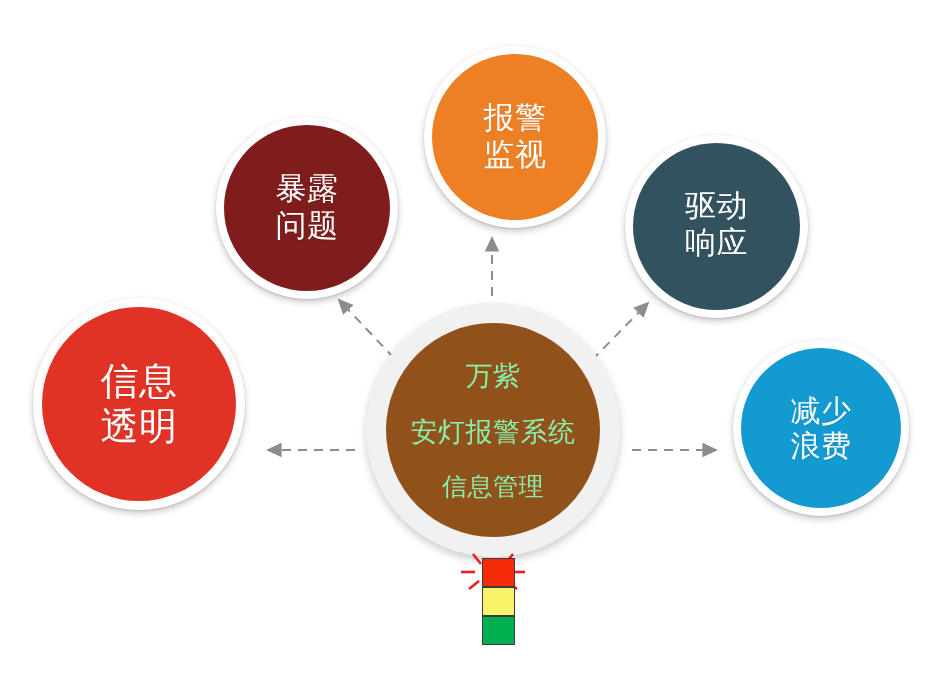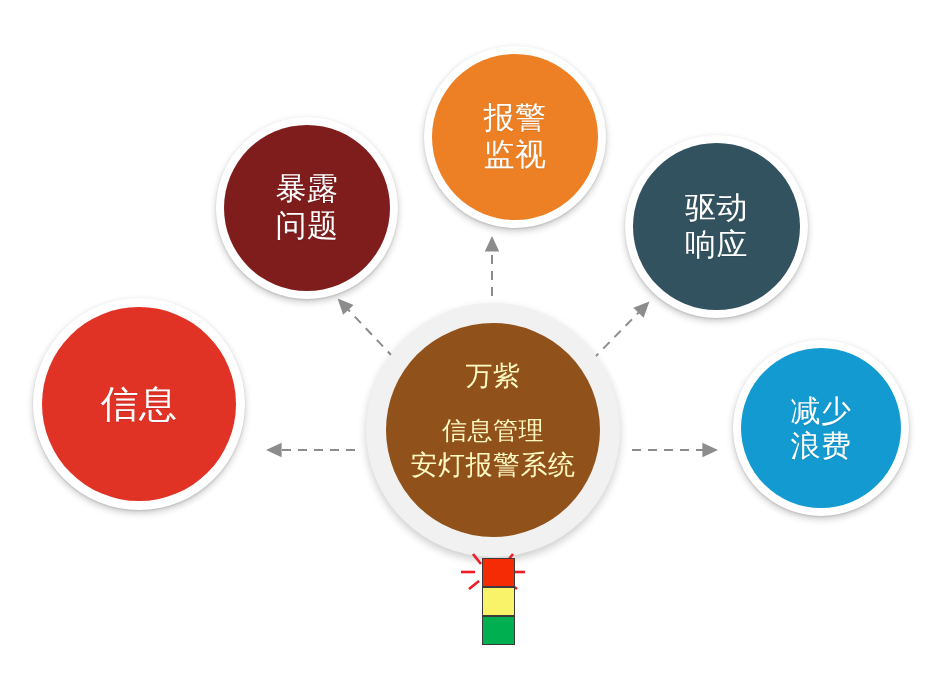--- a/index.html
+++ b/index.html
@@ -67,21 +67,21 @@
     width: 214px;
     height: 214px;
     border-radius: 50%;
     background: #91511a;
     display: flex;
     flex-direction: column;
     align-items: center;
     justify-content: center;
   }
   .hub-line {
-    color: #fef9c3;
+    color: #86efac;
     text-align: center;
     white-space: nowrap;
     letter-spacing: 0.5px;
   }
   .hub-line.l1 { font-size: 27px; margin-bottom: 20px; }
   .hub-line.l2 { font-size: 27px; margin-bottom: 20px; }
   .hub-line.l3 { font-size: 25px; }
 
   
   #node-red      { left: 33px;  top: 298px; width: 212px; height: 212px; padding: 9px; }
@@ -145,56 +145,57 @@
     <line x1="492" y1="296" x2="492" y2="238" stroke="#8c8c8c" stroke-width="2" stroke-dasharray="9 7" marker-end="url(#ah)"></line>
 
     <line x1="394" y1="358" x2="339" y2="300" stroke="#8c8c8c" stroke-width="2" stroke-dasharray="9 7" marker-end="url(#ah)"></line>
 
     <line x1="592" y1="360" x2="648" y2="303" stroke="#8c8c8c" stroke-width="2" stroke-dasharray="9 7" marker-end="url(#ah)"></line>
   </svg>
 
   <div class="node" id="node-red">
     <div class="disc" style="background:#e13226;">
       <div class="node-label">信息</div>
+      <div class="node-label">透明</div>
     </div>
   </div>
 
   <div class="node" id="node-teal">
     <div class="disc" style="background:#7f1d1d;">
       <div class="node-label">暴露</div>
       <div class="node-label">问题</div>
     </div>
   </div>
 
   <div class="node" id="node-orange">
     <div class="disc" style="background:#ed8024;">
       <div class="node-label">报警</div>
       <div class="node-label">监视</div>
     </div>
   </div>
 
   <div class="node" id="node-slate">
-    <div class="disc" style="background:#33525f;">
+    <div class="disc" style="background:#33525f;font-family:Liberation Mono, monospace;">
       <div class="node-label">驱动</div>
       <div class="node-label">响应</div>
     </div>
   </div>
 
   <div class="node" id="node-blue">
     <div class="disc" style="background:#139ad0;">
       <div class="node-label">减少</div>
       <div class="node-label">浪费</div>
     </div>
   </div>
 
   <div id="hub">
     <div id="hub-disc">
       <div class="hub-line l1">万紫</div>
+      <div class="hub-line l2">安灯报警系统</div>
       <div class="hub-line l3">信息管理</div>
-      <div class="hub-line l2">安灯报警系统</div>
     </div>
   </div>
 
   <div id="andon">
     <svg width="76" height="60" viewBox="0 0 76 60" style="position:absolute;left:0;top:0;">
       <g stroke="#ee1c25" stroke-width="2.6" stroke-linecap="butt">
         <line x1="18" y1="6" x2="26" y2="16"></line>
         <line x1="58" y1="6" x2="50" y2="16"></line>
         <line x1="6" y1="24" x2="20" y2="24"></line>
         <line x1="70" y1="24" x2="56" y2="24"></line>

